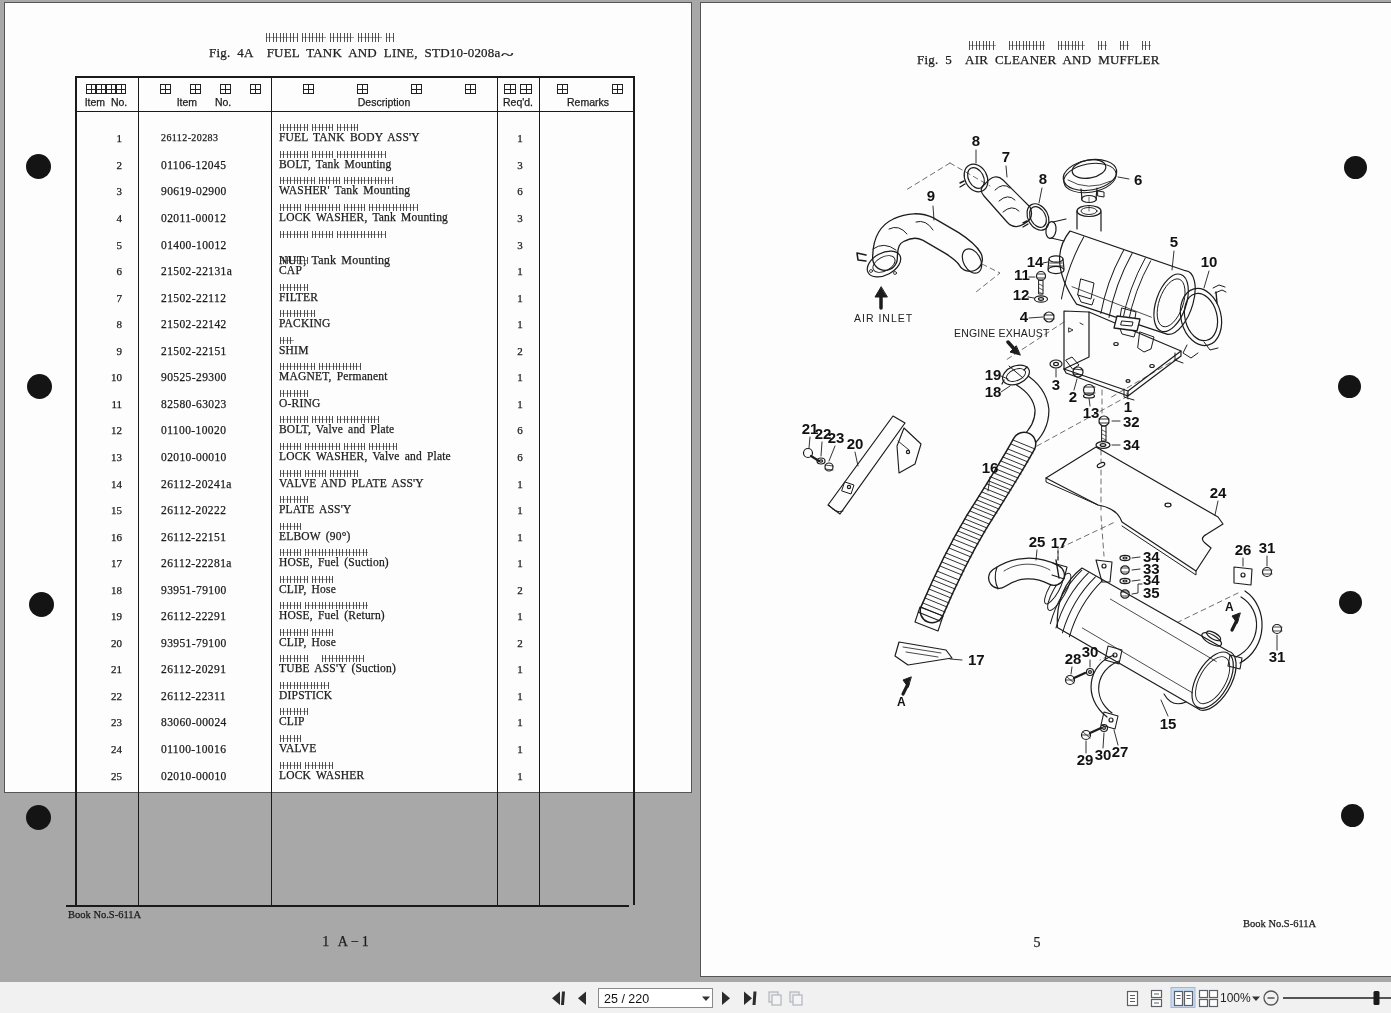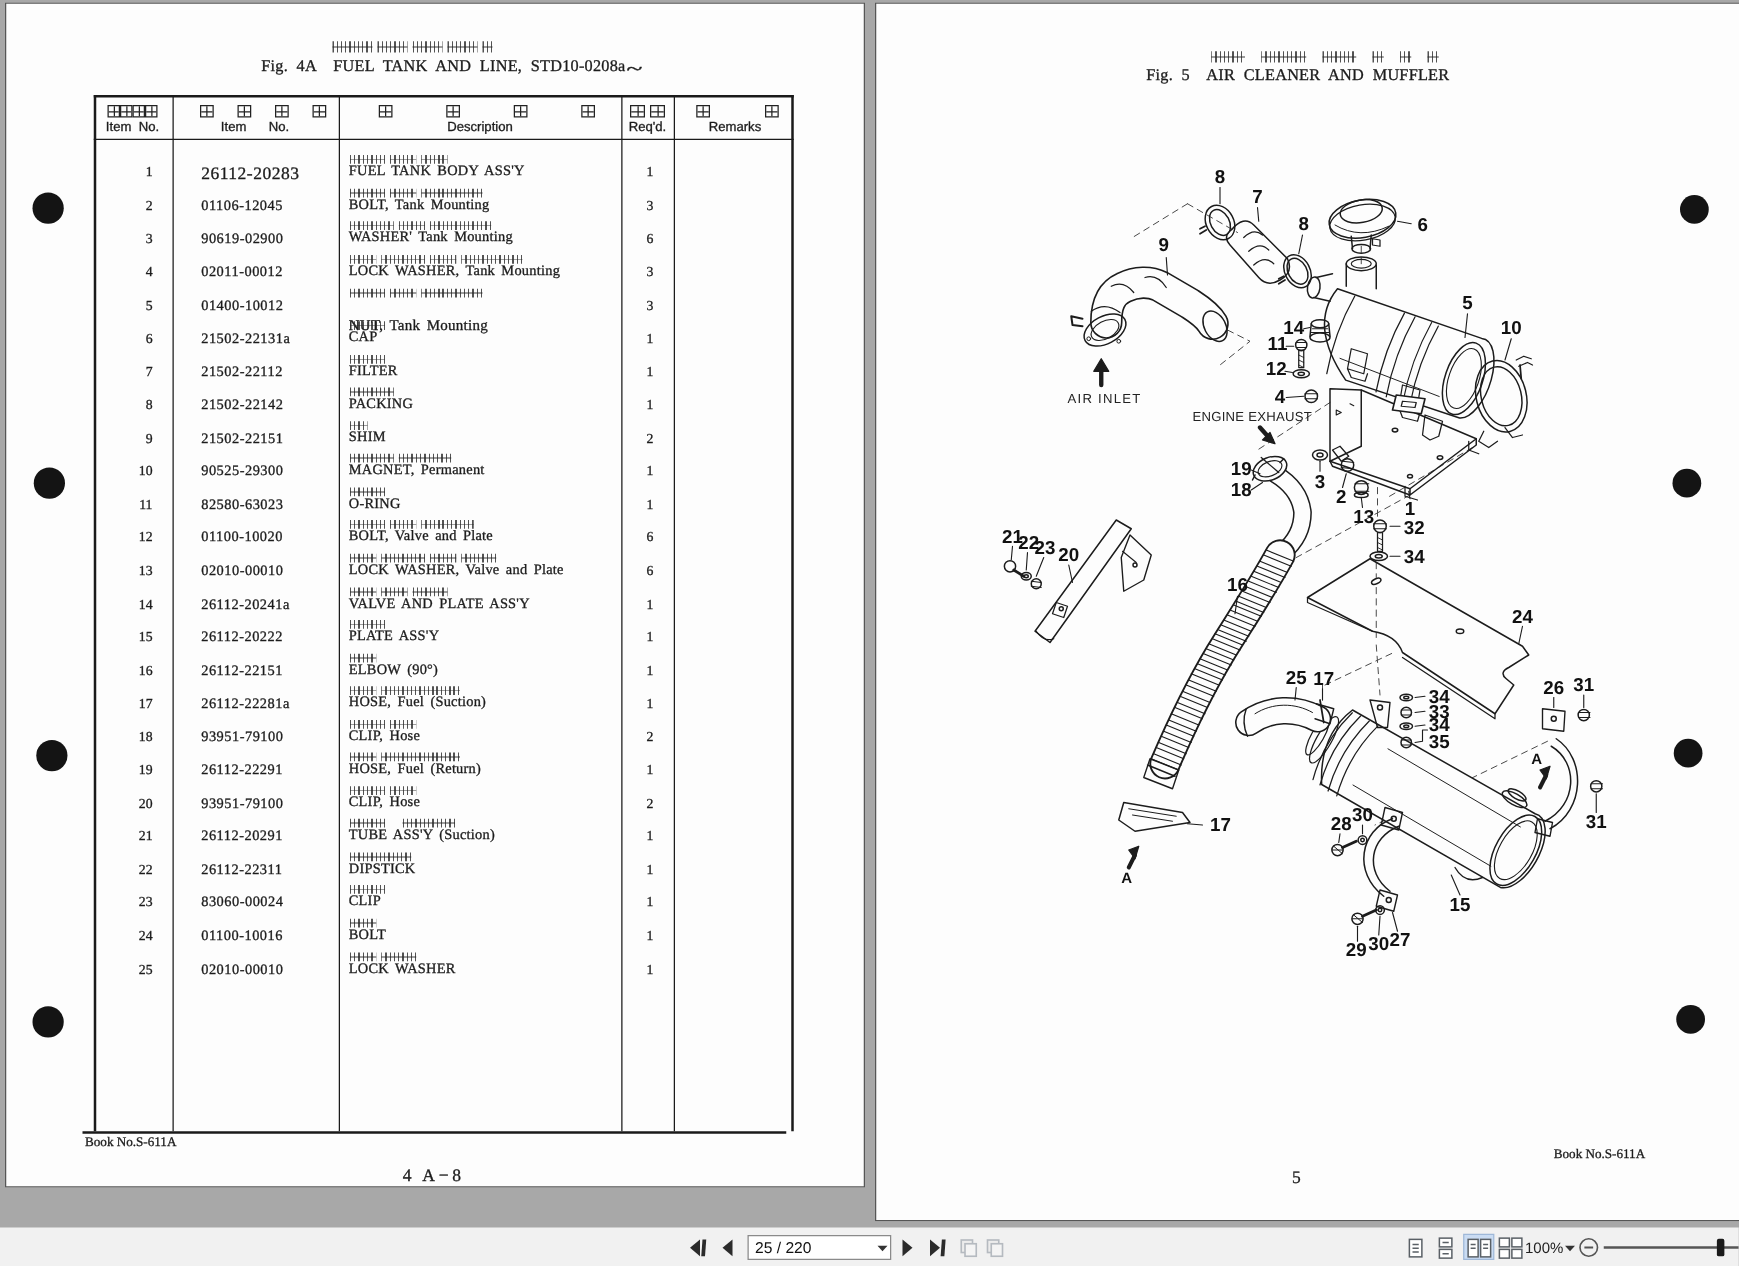--- a/index.html
+++ b/index.html
@@ -4,21 +4,21 @@
 .page{position:absolute;background:#fdfdfd;border:1px solid #565656;box-sizing:border-box;}
 .t{position:absolute;white-space:pre;color:#1c1c1c;-webkit-text-stroke:.25px #1c1c1c;}
 .ser{font-family:"Liberation Serif",serif;}
 .jp{position:absolute;display:flex;gap:4px;align-items:center;}
 .jpb{display:block;background:repeating-linear-gradient(90deg,rgba(40,40,40,.8) 0 1px,rgba(0,0,0,0) 1px 3.4px),linear-gradient(rgba(0,0,0,0) 0 42%,rgba(40,40,40,.45) 42% 58%,rgba(0,0,0,0) 58%);}
 .kj{display:block;box-sizing:border-box;border:1px solid #222;background:linear-gradient(#222 0 0) center/100% 1px no-repeat,linear-gradient(#222 0 0) center/1px 100% no-repeat;}
 .hole{position:absolute;border-radius:50%;background:#141414;}
 .ln{position:absolute;background:#1a1a1a;}
 </style></head><body>
 
-<div class="page" style="left:4px;top:2px;width:688px;height:948px">
+<div class="page" style="left:4px;top:2px;width:688px;height:791px">
 
 <div class="jp" style="left:261px;top:30px">
       <b class="jpb" style="width:32px;height:9px"></b>
       <b class="jpb" style="width:24px;height:9px"></b>
       <b class="jpb" style="width:24px;height:9px"></b>
       <b class="jpb" style="width:24px;height:9px"></b>
       <b class="jpb" style="width:8px;height:9px"></b>
     </div>
 
 <div class="t ser" style="left:204px;top:42px;font-size:13px;letter-spacing:.2px;word-spacing:0px">Fig.  4A    FUEL  TANK  AND  LINE,  STD10-0208a<span style="display:inline-block;transform:scale(1.8,1.2) translateY(2px);margin:0 3px 0 4px">~</span></div>
@@ -64,21 +64,21 @@
 <div class="t" style="left:513px;top:93px;font-size:10.5px;transform:translateX(-50%)">Req'd.</div>
 
 <div class="jp" style="left:552px;top:81px;gap:44px">
       <b class="kj" style="width:11px;height:10px"></b>
       <b class="kj" style="width:11px;height:10px"></b>
     </div>
 <div class="t" style="left:583px;top:93px;font-size:10.5px;transform:translateX(-50%)">Remarks</div>
 
 <div style="position:absolute;left:0;top:122.3px;width:688px;height:27px">
 <span class="t ser" style="right:571px;top:7px;font-size:11px;position:absolute">1</span>
-<span class="t ser" style="left:156px;top:7px;font-size:14px;letter-spacing:.4px;position:absolute">26112-20283</span>
+<span class="t ser" style="left:156px;top:7px;font-size:10px;letter-spacing:.4px;position:absolute">26112-20283</span>
 <div class="jp" style="left:275px;top:-1px;gap:4px">
         <b class="jpb" style="width:28px;height:7px"></b>
         <b class="jpb" style="width:21px;height:7px"></b>
         <b class="jpb" style="width:21px;height:7px"></b>
       </div>
 <span class="t ser" style="left:274px;top:6px;font-size:11.5px;position:absolute;letter-spacing:.2px;word-spacing:2px">FUEL TANK BODY ASS'Y</span>
 <span class="t ser" style="left:515px;top:7px;font-size:11px;position:absolute;transform:translateX(-50%)">1</span>
 </div>
 
 <div style="position:absolute;left:0;top:148.9px;width:688px;height:27px">
@@ -322,38 +322,38 @@
 <span class="t ser" style="left:274px;top:6px;font-size:11.5px;position:absolute;letter-spacing:.2px;word-spacing:2px">CLIP</span>
 <span class="t ser" style="left:515px;top:7px;font-size:11px;position:absolute;transform:translateX(-50%)">1</span>
 </div>
 
 <div style="position:absolute;left:0;top:733.0px;width:688px;height:27px">
 <span class="t ser" style="right:571px;top:7px;font-size:11px;position:absolute">24</span>
 <span class="t ser" style="left:156px;top:7px;font-size:11.5px;letter-spacing:.4px;position:absolute">01100-10016</span>
 <div class="jp" style="left:275px;top:-1px;gap:4px">
         <b class="jpb" style="width:21px;height:7px"></b>
       </div>
-<span class="t ser" style="left:274px;top:6px;font-size:11.5px;position:absolute;letter-spacing:.2px;word-spacing:2px">BOLT</span>
+<span class="t ser" style="left:274px;top:6px;font-size:11.5px;position:absolute;letter-spacing:.2px;word-spacing:2px">VALVE</span>
 <span class="t ser" style="left:515px;top:7px;font-size:11px;position:absolute;transform:translateX(-50%)">1</span>
 </div>
 
 <div style="position:absolute;left:0;top:759.5px;width:688px;height:27px">
 <span class="t ser" style="right:571px;top:7px;font-size:11px;position:absolute">25</span>
 <span class="t ser" style="left:156px;top:7px;font-size:11.5px;letter-spacing:.4px;position:absolute">02010-00010</span>
 <div class="jp" style="left:275px;top:-1px;gap:4px">
         <b class="jpb" style="width:21px;height:7px"></b>
         <b class="jpb" style="width:28px;height:7px"></b>
       </div>
 <span class="t ser" style="left:274px;top:6px;font-size:11.5px;position:absolute;letter-spacing:.2px;word-spacing:2px">LOCK WASHER</span>
 <span class="t ser" style="left:515px;top:7px;font-size:11px;position:absolute;transform:translateX(-50%)">1</span>
 </div>
 
 <div class="t ser" style="left:63px;top:906px;font-size:10.5px">Book No.S-611A</div>
 
-<div class="t ser" style="left:342px;top:931px;font-size:14px;letter-spacing:3px;transform:translateX(-50%)">4 A−8</div>
+<div class="t ser" style="left:342px;top:931px;font-size:14px;letter-spacing:3px;transform:translateX(-50%)">1 A−1</div>
 
 <div class="hole" style="left:21px;top:151px;width:25px;height:25px"></div>
 
 <div class="hole" style="left:22px;top:371px;width:25px;height:25px"></div>
 
 <div class="hole" style="left:24px;top:589px;width:25px;height:25px"></div>
 
 <div class="hole" style="left:21px;top:802px;width:25px;height:25px"></div>
 </div>
 

